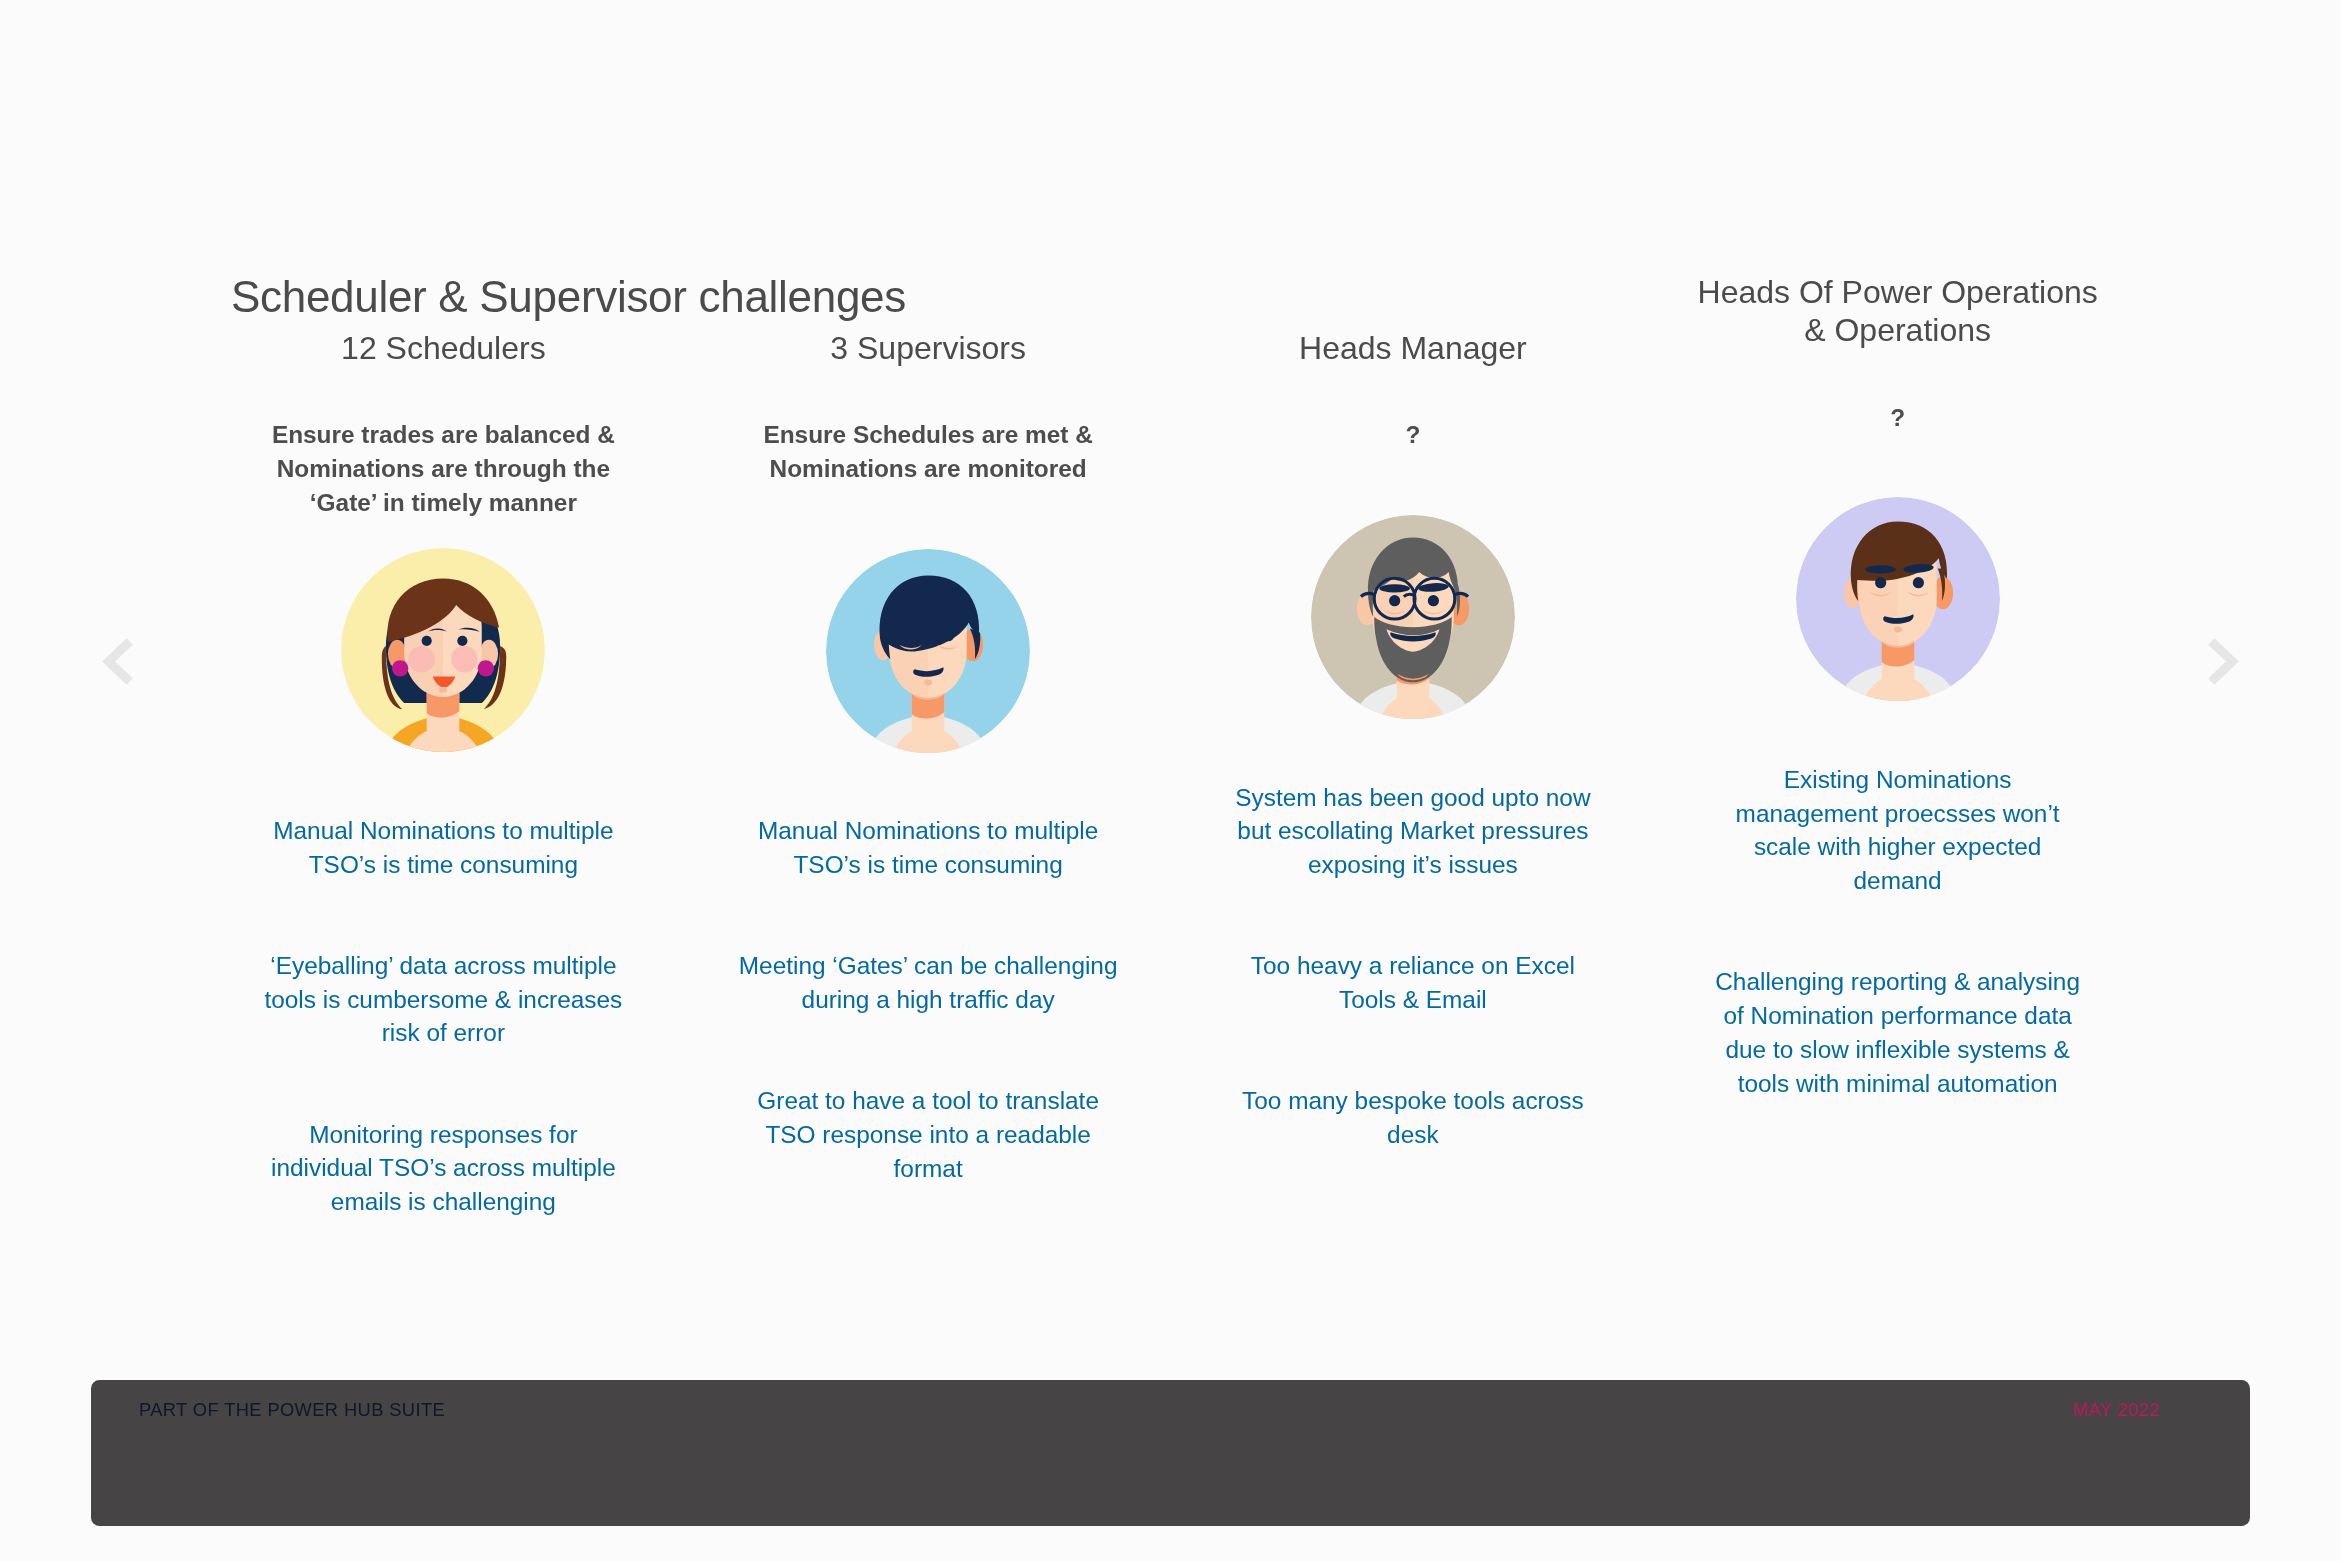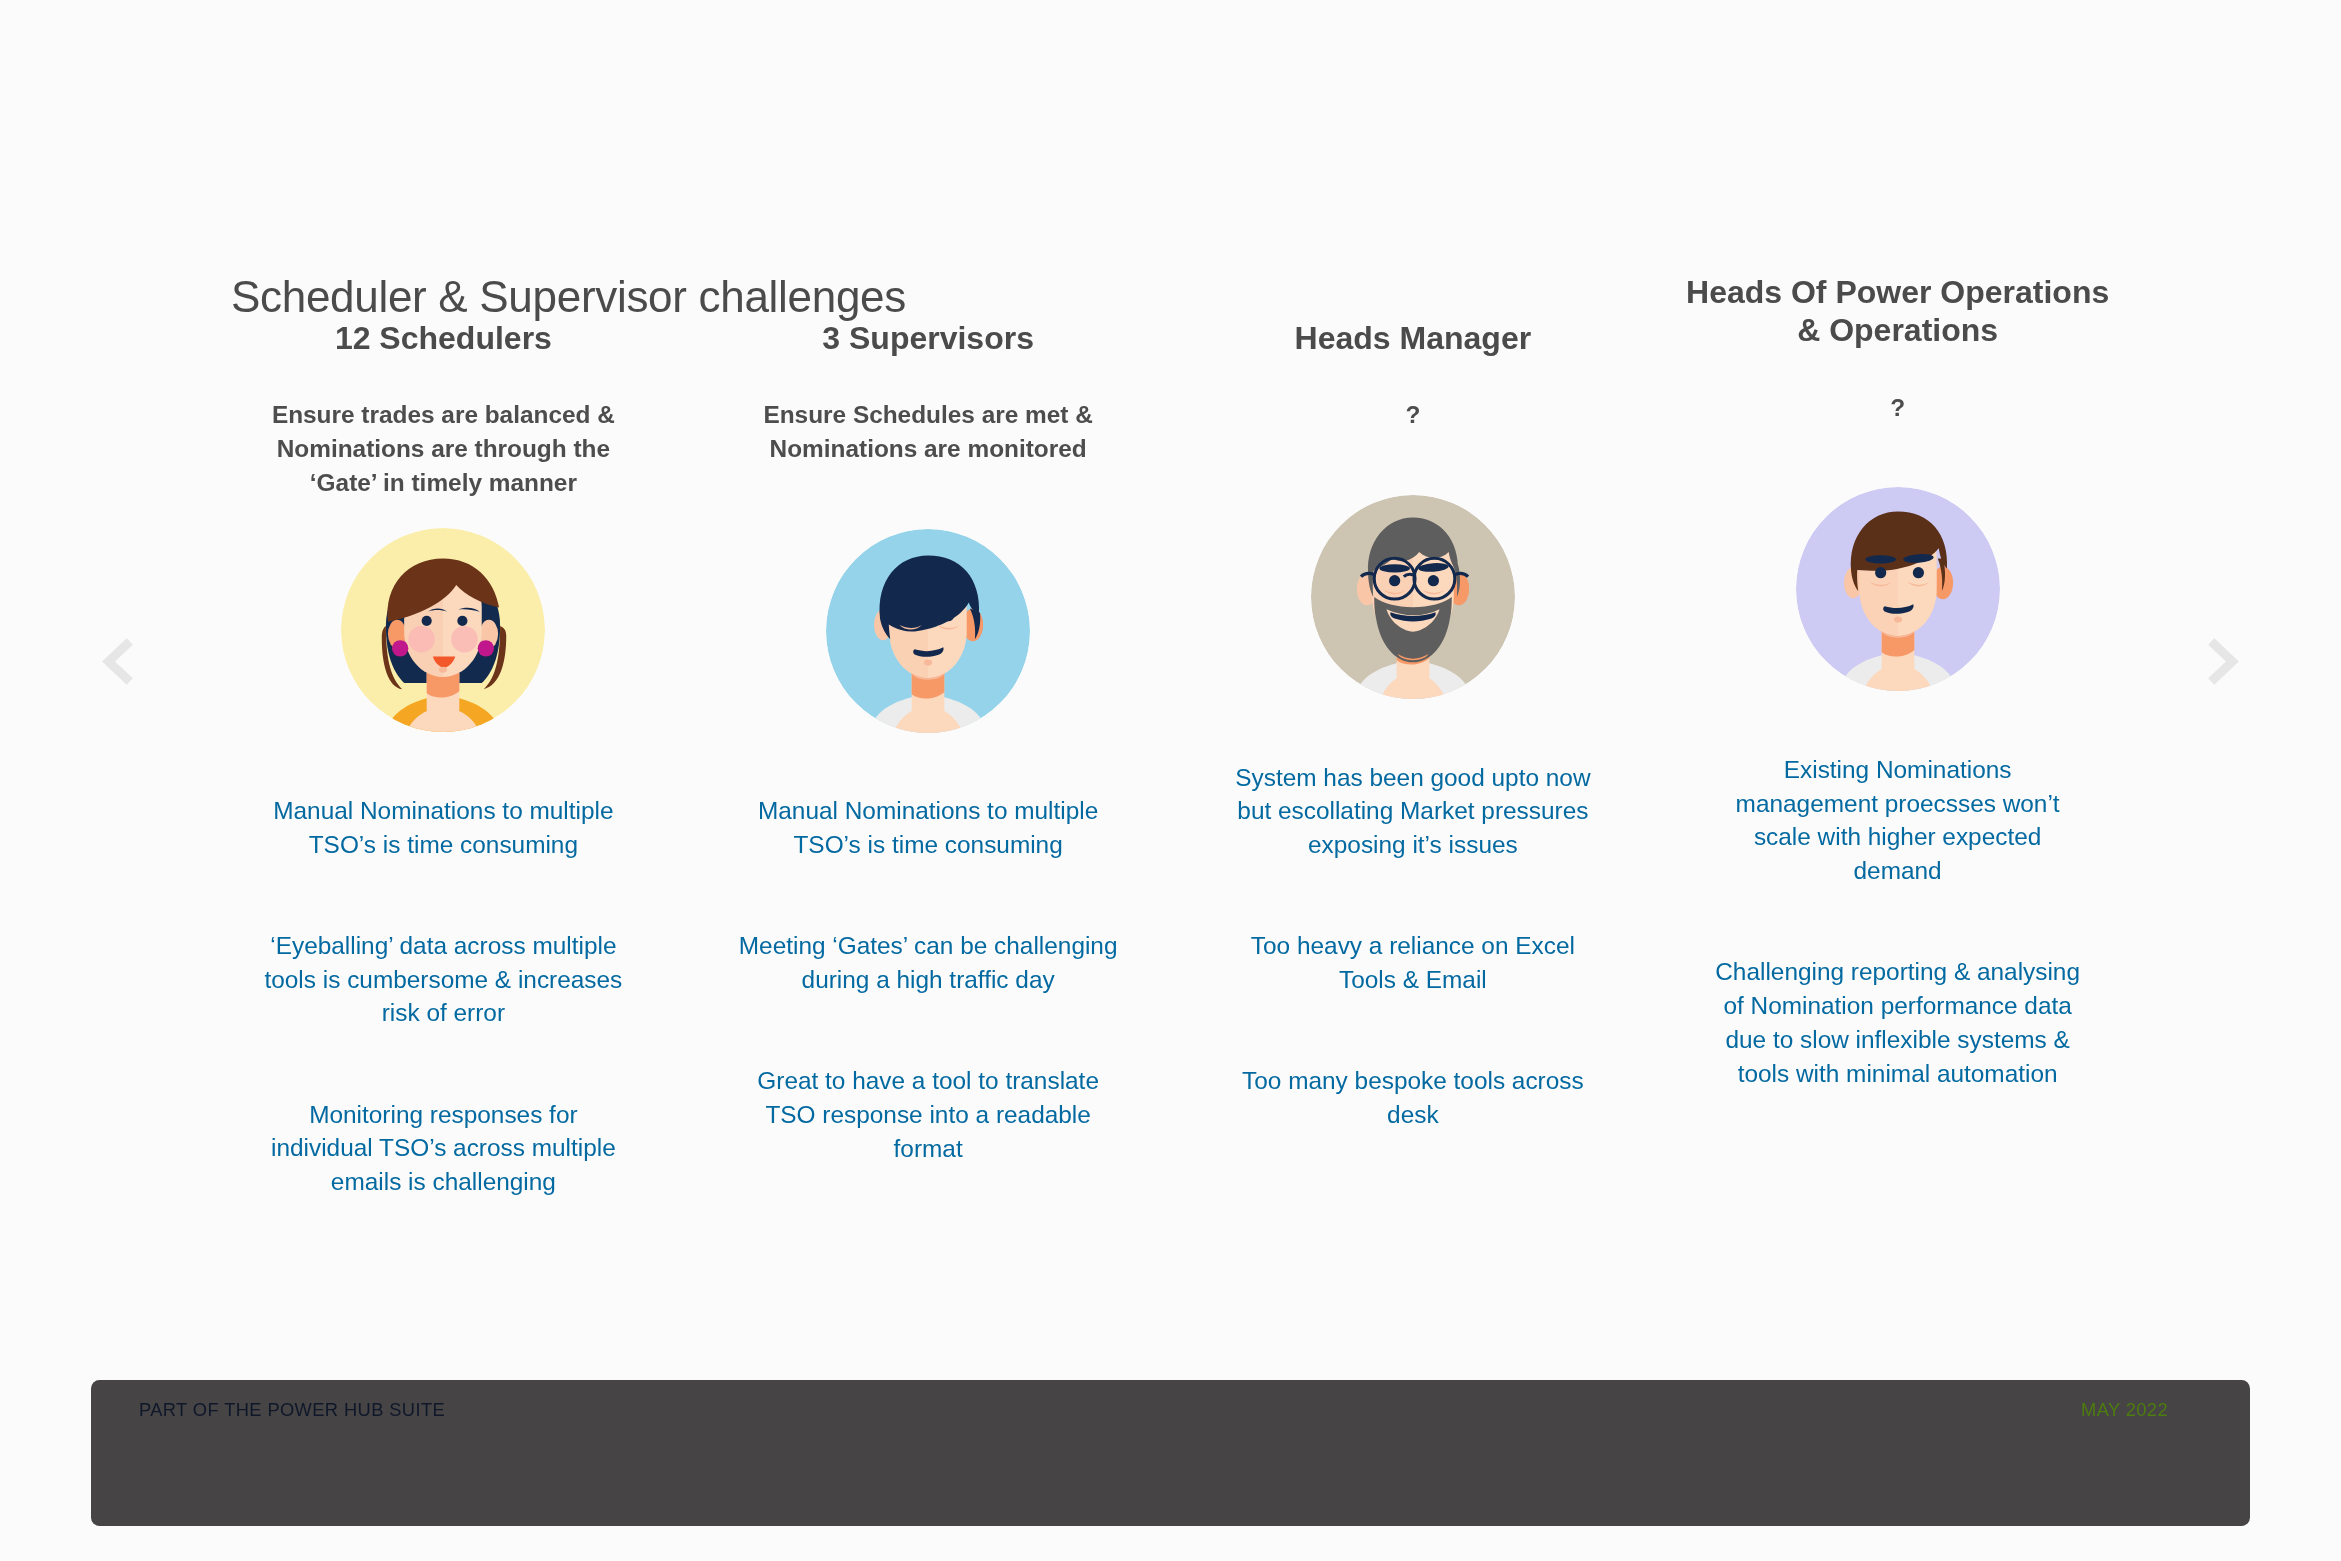--- a/index.html
+++ b/index.html
@@ -34,26 +34,26 @@
     align-items:flex-start;
   }
   .col{
     width:485px;
     display:flex;
     flex-direction:column;
     align-items:center;
   }
   .col-role{
     font-size:32px;
-    font-weight:700;
+    font-weight:400;
     color:#4b4b4b;
     text-align:center;
     line-height:1.2;
     width:427px;
-    margin:8px;
+    margin:18px;
   }
   .col-role.two-line{margin-top:-38px;}
   .col-duty{
     font-size:24.4px;
     font-weight:700;
     color:#4d4d4d;
     text-align:center;
     line-height:1.38;
     width:390px;
     margin-top:33px;
@@ -107,24 +107,24 @@
   }
   .footer-left{
     position:absolute;
     left:139px;top:1399px;
     font-size:18.3px;
     letter-spacing:0.4px;
     color:#0f172a;
   }
   .footer-right{
     position:absolute;
-    right:174px;top:1399px;
+    right:182px;top:1399px;
     font-size:18.3px;
     letter-spacing:0.4px;
-    color:#4d7c0f;
+    color:#be185d;
   }
 </style>
 </head>
 <body>
 
 <div class="slide">
 
   <h1 class="page-title">Scheduler &amp; Supervisor challenges</h1>
 
   <div class="nav-arrow" id="arrow-left">

